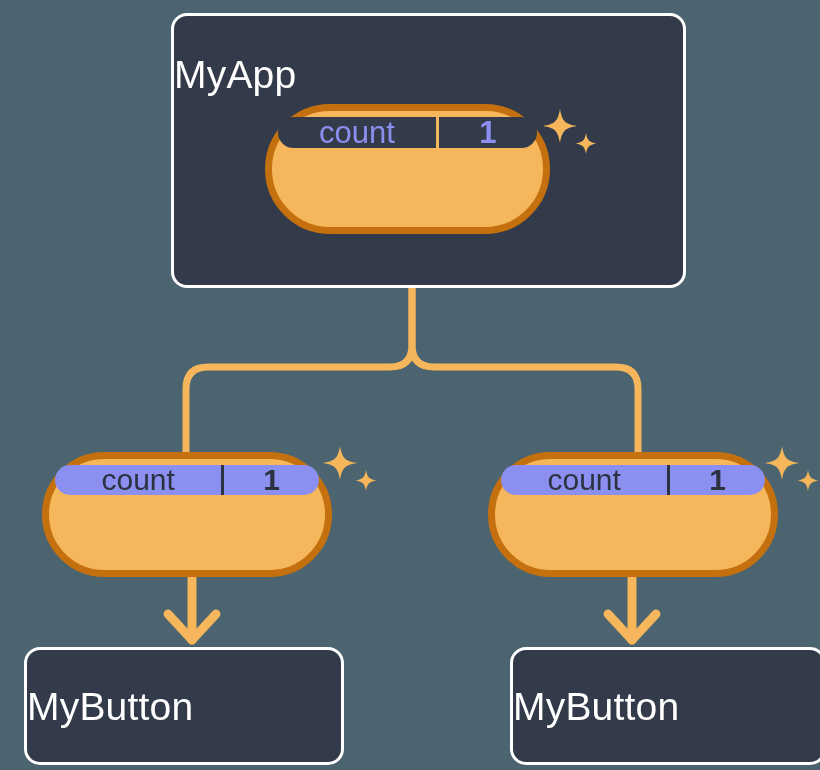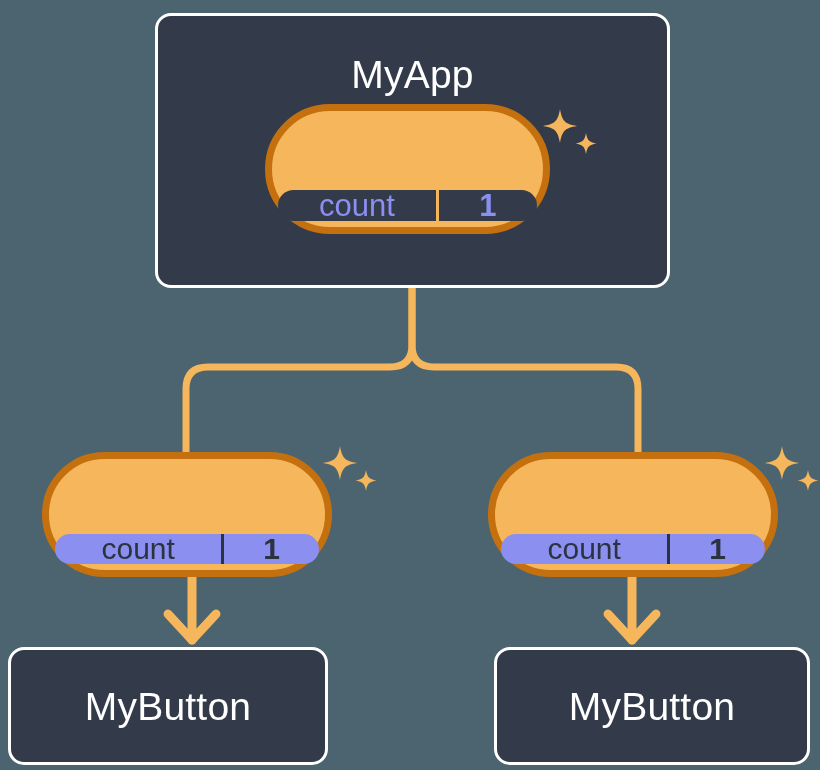--- a/index.html
+++ b/index.html
@@ -21,21 +21,22 @@
   }
 
   
   .card {
     position: absolute;
     background: #333b4a;
     border: 3px solid #ffffff;
     border-radius: 16px;
     display: flex;
     flex-direction: column;
-    align-items: center;
+    align-items: flex-start;
+    margin-left: 16px;
   }
   .card-title {
     color: #ffffff;
     font-size: 39px;
     font-weight: 400;
     letter-spacing: 0.2px;
     line-height: 1;
     white-space: nowrap;
   }
 
@@ -53,21 +54,21 @@
     left: 494px; top: 647px;
     width: 316px; height: 118px;
     justify-content: center;
   }
 
   
   .pill-wrap { position: absolute; }
   .pill {
     position: relative;
     display: flex;
-    align-items: flex-end;
+    align-items: flex-start;
     border-radius: 999px;
     border: 7px solid #c4700f;
     background: #f5b65c;
     padding: 6px;
   }
   .pill-inner {
     display: flex;
     align-items: stretch;
     border-radius: 999px;
     overflow: hidden;

